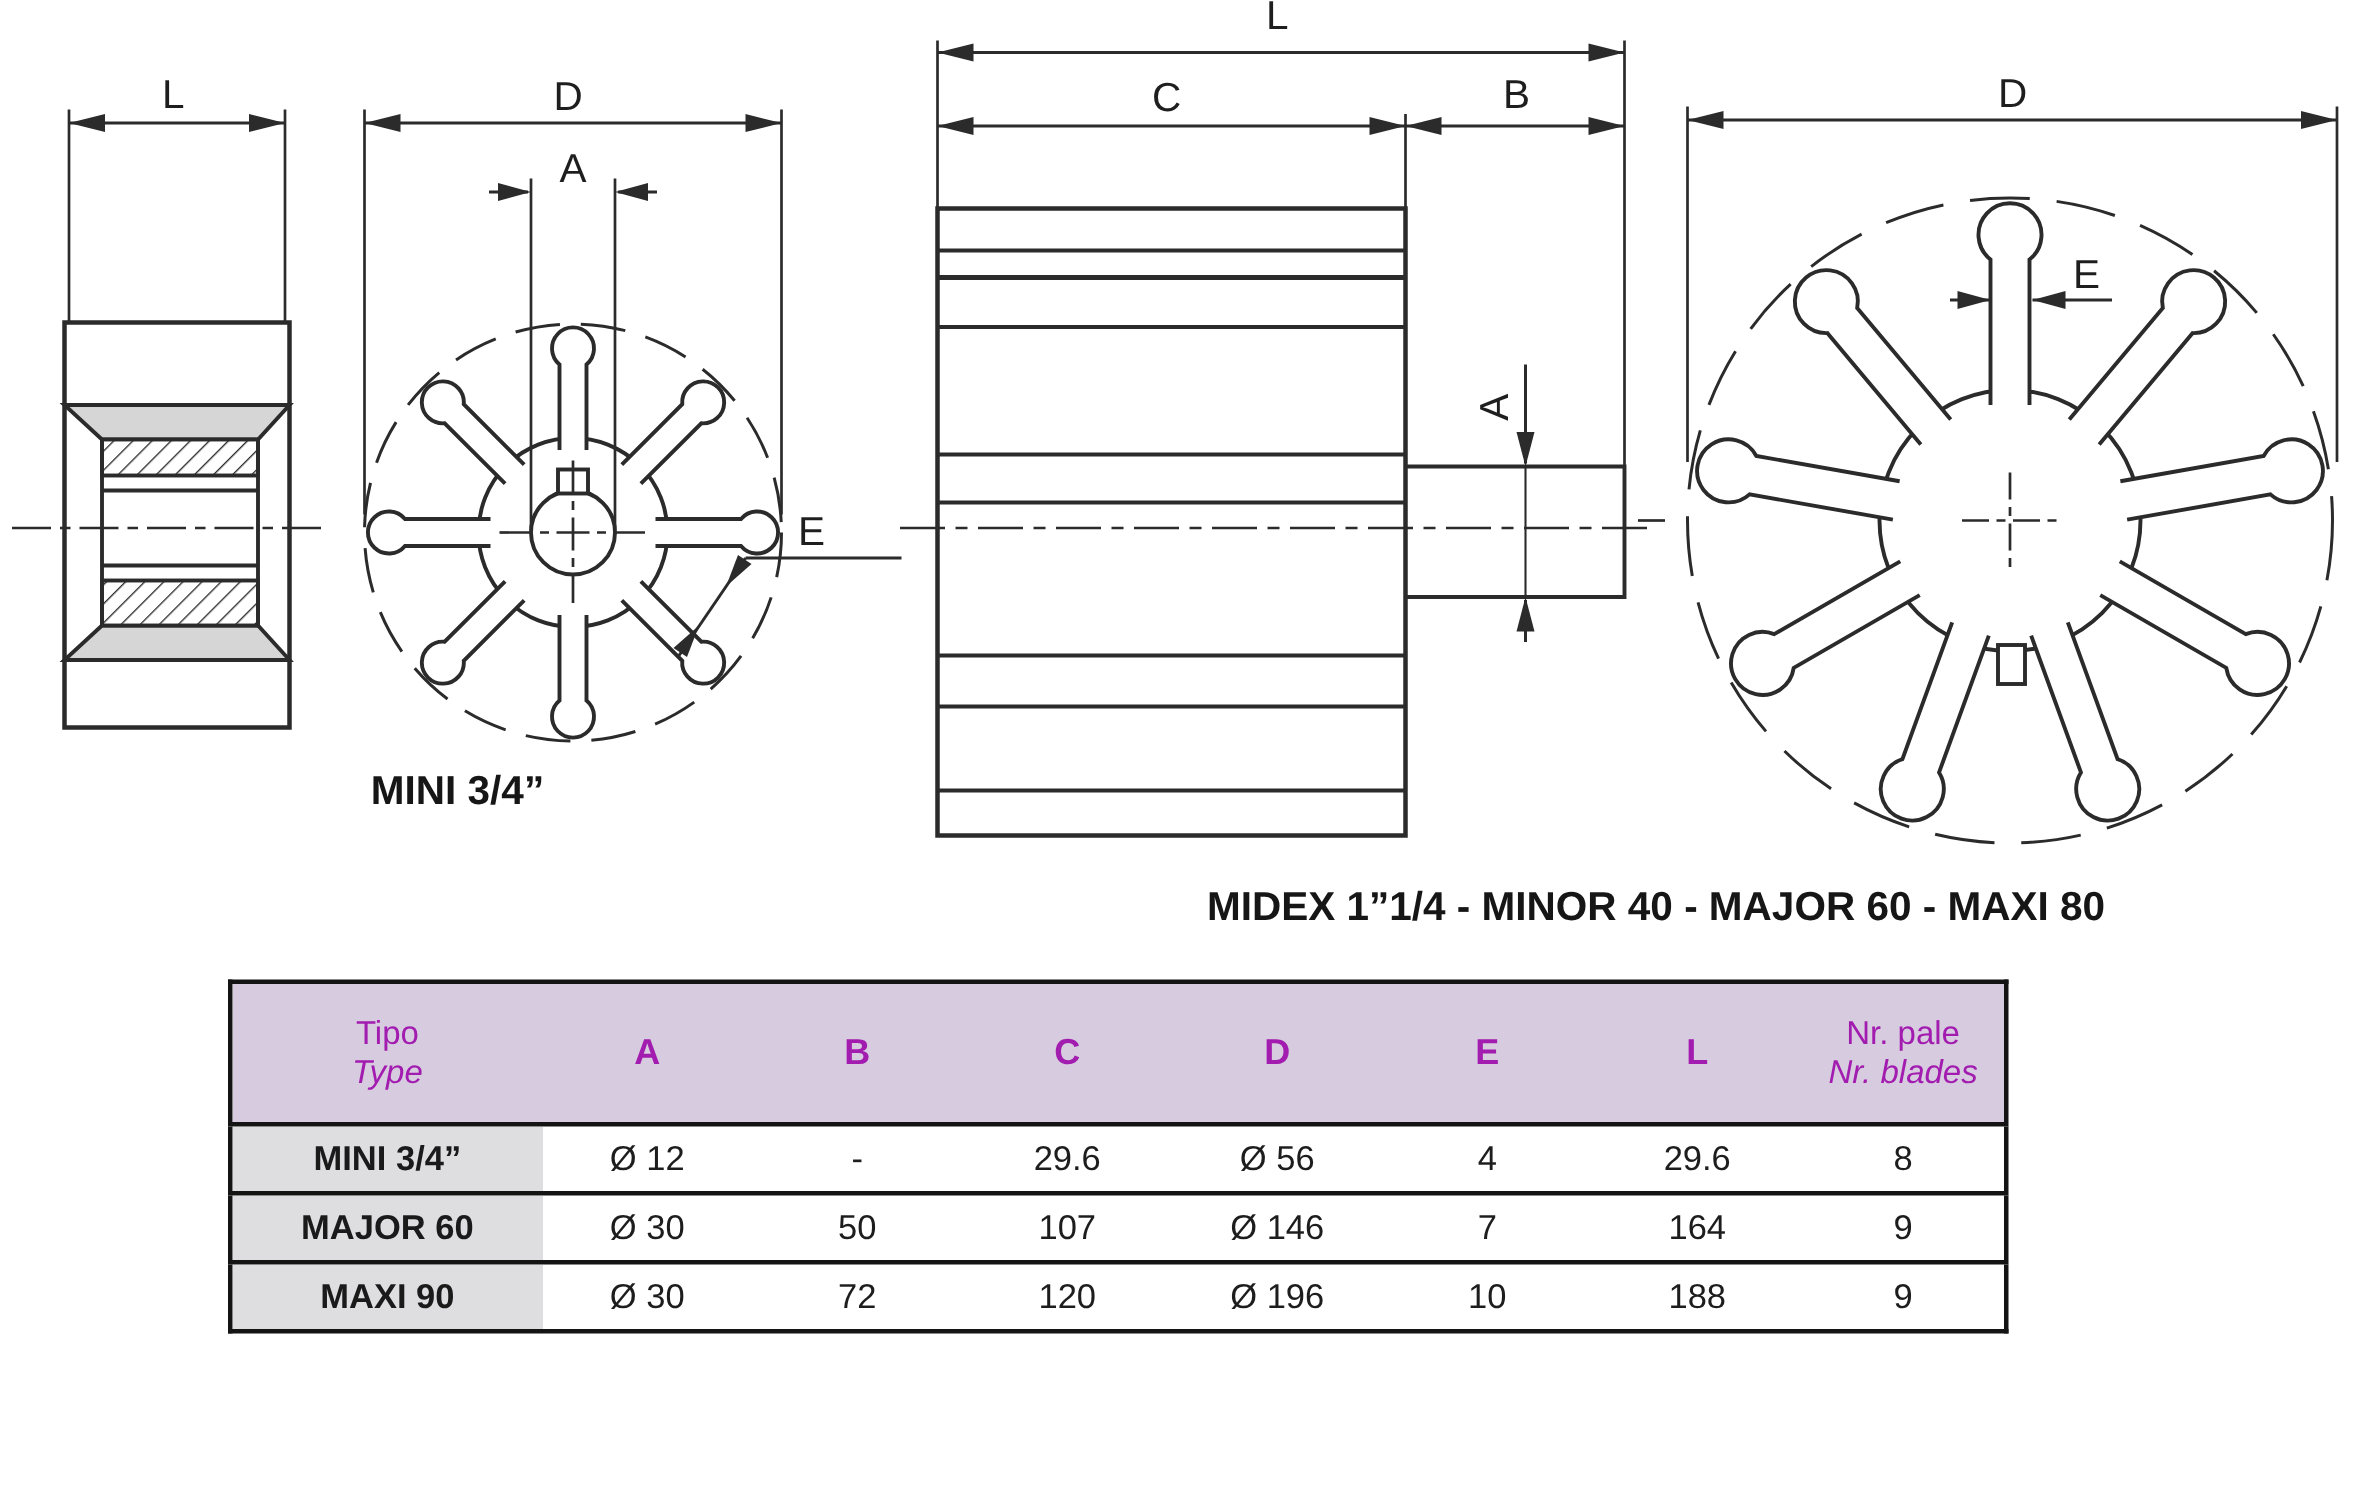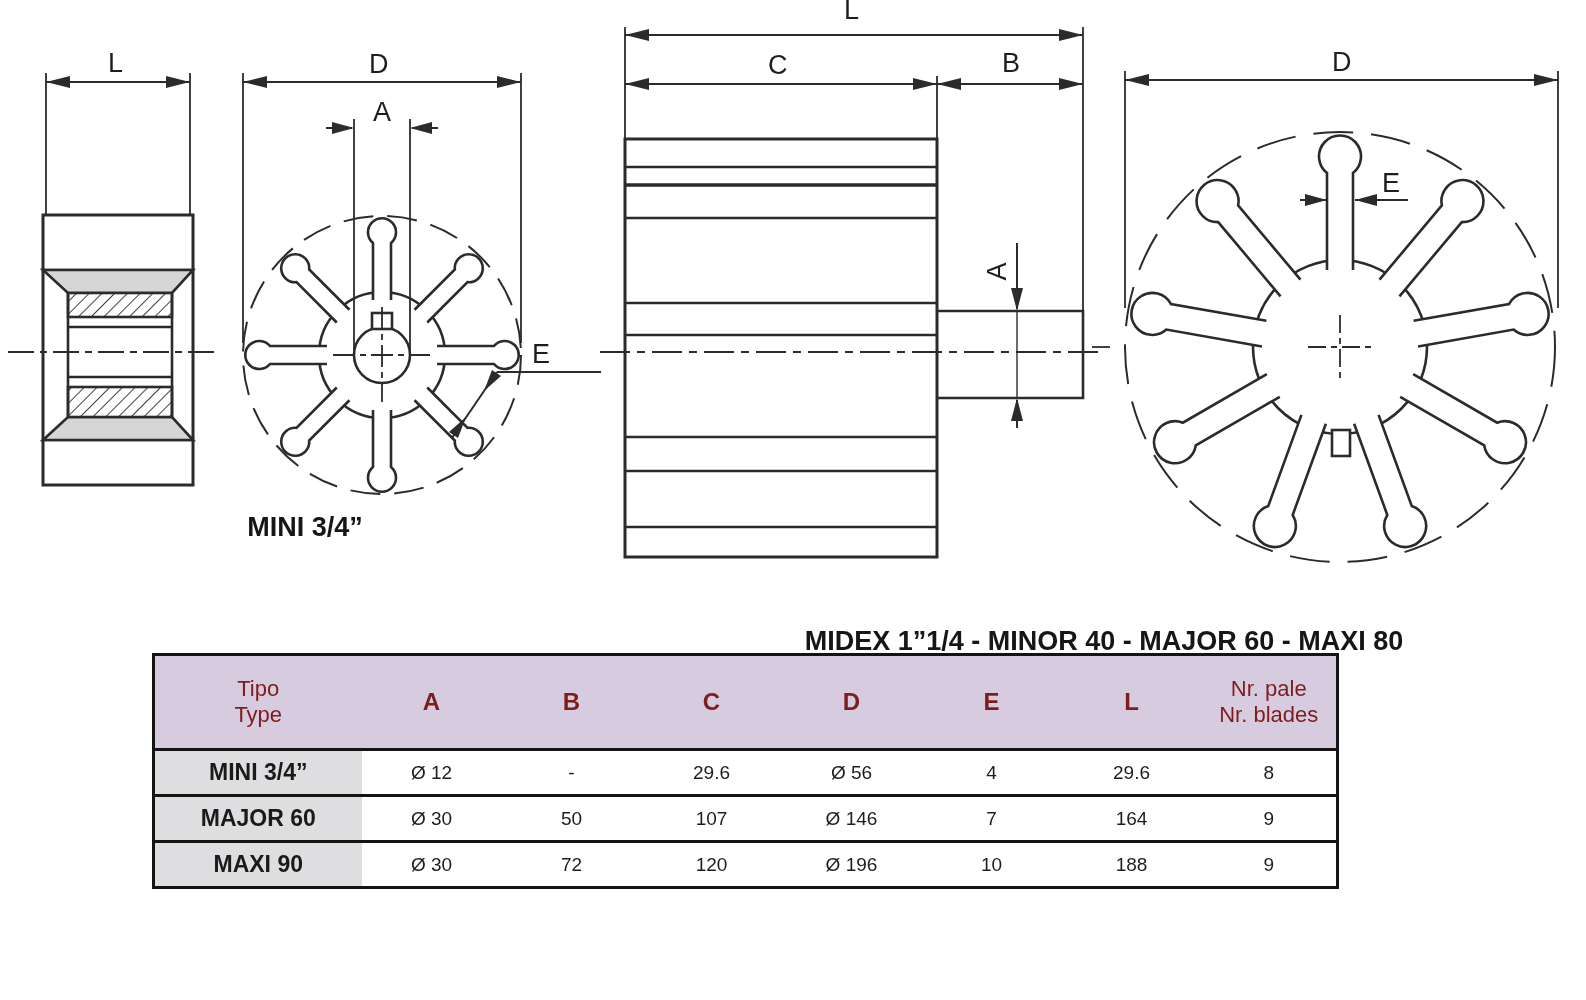--- a/index.html
+++ b/index.html
@@ -7,26 +7,26 @@
   #stage{position:relative;width:1586px;height:1000px;overflow:hidden;background:#fff;}
   #drawing-svg{position:absolute;left:0;top:0;}
   .dimlabel{position:absolute;font-size:27px;color:#1e1e1e;line-height:1;white-space:nowrap;}
   .dimlabel.rot{transform:rotate(-90deg);transform-origin:center center;}
   .caption{position:absolute;font-weight:bold;color:#161616;font-size:27px;text-align:center;white-space:nowrap;}
 
   
   #spec-table-wrap{position:absolute;left:152px;top:653px;}
   table#spec-table{border-collapse:collapse;table-layout:fixed;width:1184px;border:3px solid #141414;}
   #spec-table th,#spec-table td{padding:0;text-align:center;vertical-align:middle;overflow:hidden;}
-  #spec-table thead th{height:92px;background:#d6cbdf;color:#7f1d1d;font-weight:bold;font-size:24px;margin-top:21px;}
+  #spec-table thead th{height:92px;background:#d6cbdf;color:#a21caf;font-weight:bold;font-size:24px;margin-top:21px;}
   #spec-table thead th .sub1{font-weight:normal;font-size:22px;line-height:1.18;}
-  #spec-table thead th .sub2{font-weight:normal;font-size:22px;line-height:1.18;}
+  #spec-table thead th .sub2{font-weight:normal;font-size:22px;font-style:italic;line-height:1.18;}
   #spec-table tbody tr{height:46px;}
   #spec-table tbody tr th{background:#dedde0;font-weight:bold;font-size:23px;color:#1a1a1a;}
-  #spec-table tbody tr td{background:#ffffff;font-size:19px;color:#1d1d1d;}
+  #spec-table tbody tr td{background:#ffffff;font-size:23px;color:#1d1d1d;}
   #spec-table tbody tr{border-top:3px solid #141414;}
 </style>
 </head>
 <body>
 
 <div id="stage">
 
   <svg id="drawing-svg" width="1586" height="640" viewBox="0 0 1586 640">
     <defs>
       <pattern id="hatch" width="9" height="9" patternUnits="userSpaceOnUse" patternTransform="rotate(-45)">
@@ -177,21 +177,21 @@
   <span class="dimlabel" style="left:373px;top:99px;">A</span>
   <span class="dimlabel" style="left:532px;top:341px;">E</span>
   <span class="dimlabel" style="left:844px;top:-3px;">L</span>
   <span class="dimlabel" style="left:768px;top:52px;">C</span>
   <span class="dimlabel" style="left:1002px;top:50px;">B</span>
   <span class="dimlabel rot" style="left:988px;top:258px;">A</span>
   <span class="dimlabel" style="left:1332px;top:49px;">D</span>
   <span class="dimlabel" style="left:1382px;top:170px;">E</span>
 
   <div class="caption" style="left:160px;top:512px;width:290px;">MINI 3/4”</div>
-  <div class="caption" style="left:754px;top:589px;width:700px;margin-top:37px;">MIDEX 1”1/4 - MINOR 40 - MAJOR 60 - MAXI 80</div>
+  <div class="caption" style="left:754px;top:589px;width:700px;">MIDEX 1”1/4 - MINOR 40 - MAJOR 60 - MAXI 80</div>
 
   <div id="spec-table-wrap">
     <table id="spec-table">
       <colgroup>
         <col style="width:208px">
           <col style="width:140px">
           <col style="width:140px">
         <col style="width:140px">
           <col style="width:140px">
           <col style="width:140px">

